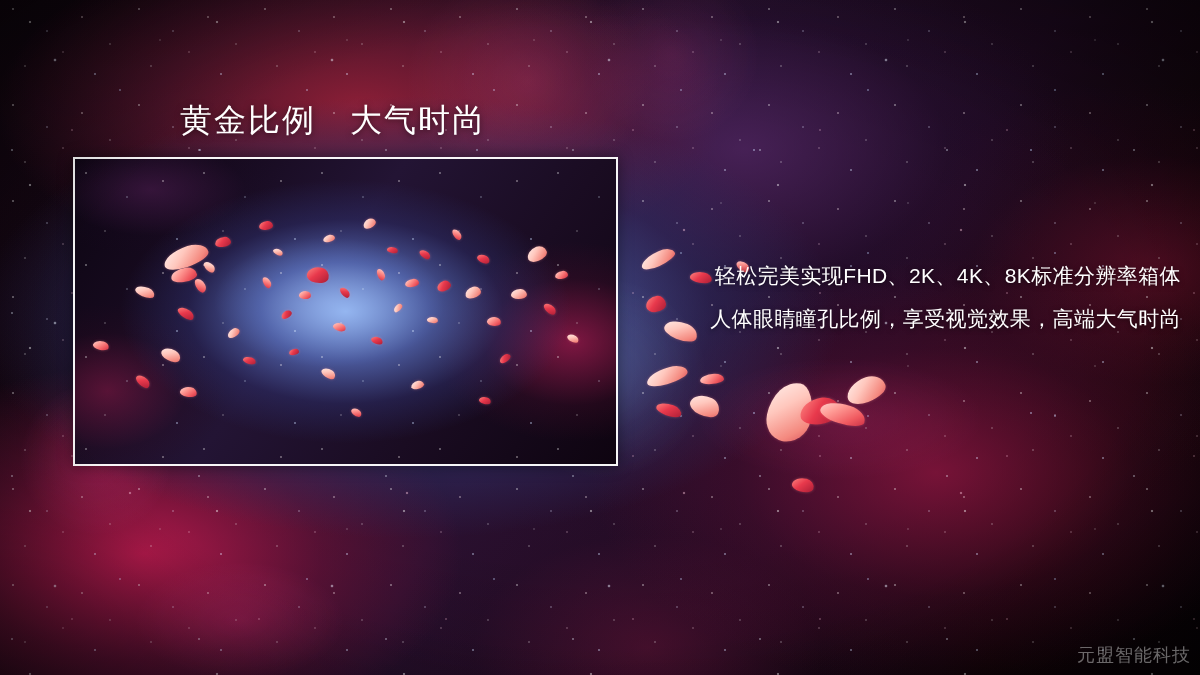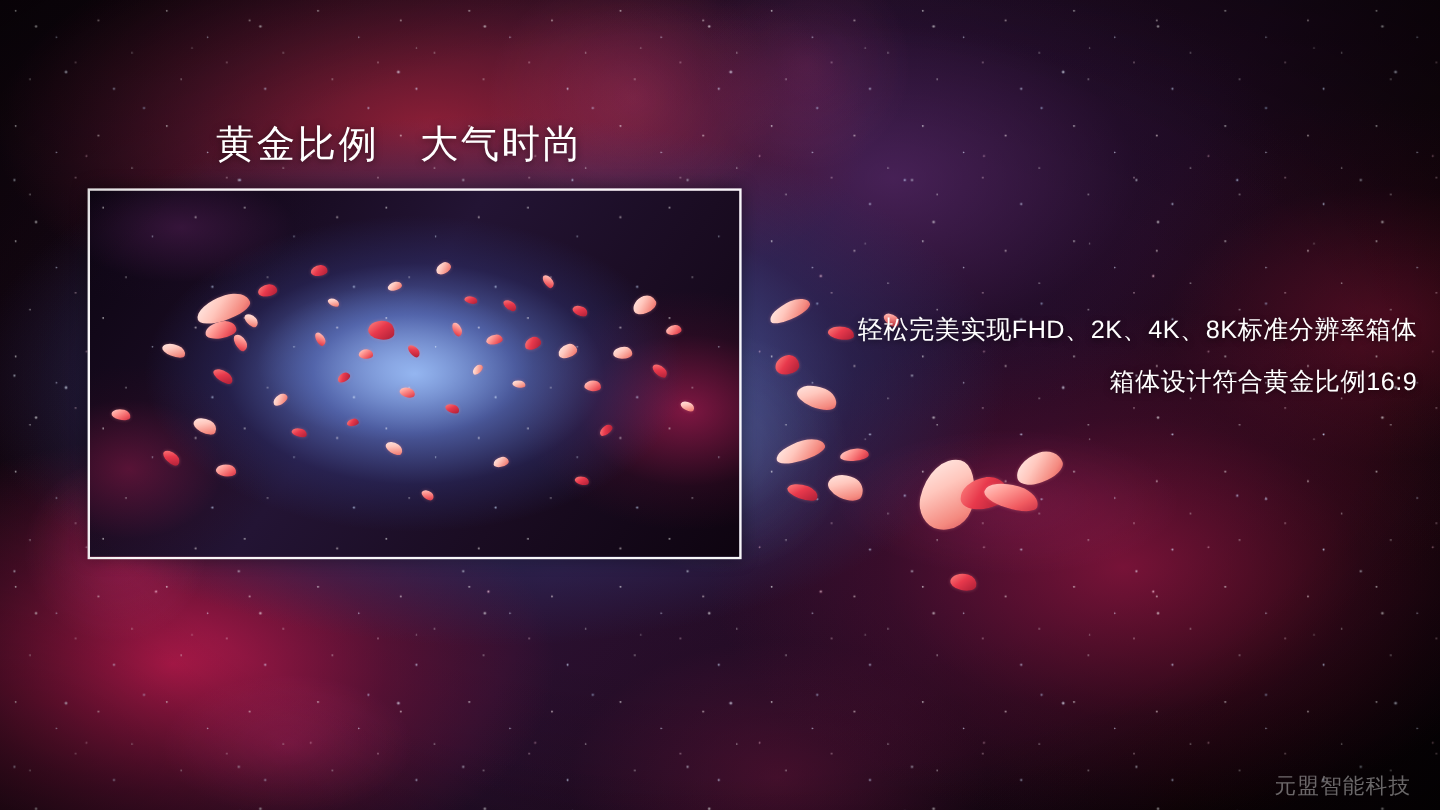--- a/index.html
+++ b/index.html
@@ -155,21 +155,21 @@
     font-size: 21px;
     line-height: 43px;
     color: #ffffff;
     white-space: nowrap;
     letter-spacing: 0.4px;
     text-shadow: 0 1px 5px rgba(0,0,0,0.6);
     text-align: right;
   }
   #watermark {
     position: absolute;
-    right: 24px; bottom: 8px;
+    right: 9px; bottom: 8px;
     font-size: 18px;
     color: rgba(205,205,205,0.50);
     letter-spacing: 1px;
   }
 </style>
 </head>
 <body>
 
 <div id="stage">
 
@@ -248,17 +248,17 @@
         <div class="petal" style="left: 276px; top: 250px; width: 11px; height: 7px; transform: rotate(38deg);"></div>
       </div>
   </div>
 
   <div class="layer" id="vignette"></div>
 
   <div id="title">黄金比例　大气时尚</div>
 
   <div id="body-text">
     <div class="line">轻松完美实现FHD、2K、4K、8K标准分辨率箱体</div>
-    <div class="line">箱体设计符合黄金比例16:9</div>
+    <div class="line">人体眼睛瞳孔比例，享受视觉效果，高端大气时尚</div>
   </div>
 
   <div id="watermark">元盟智能科技</div>
 </div>
 
 </body></html>

